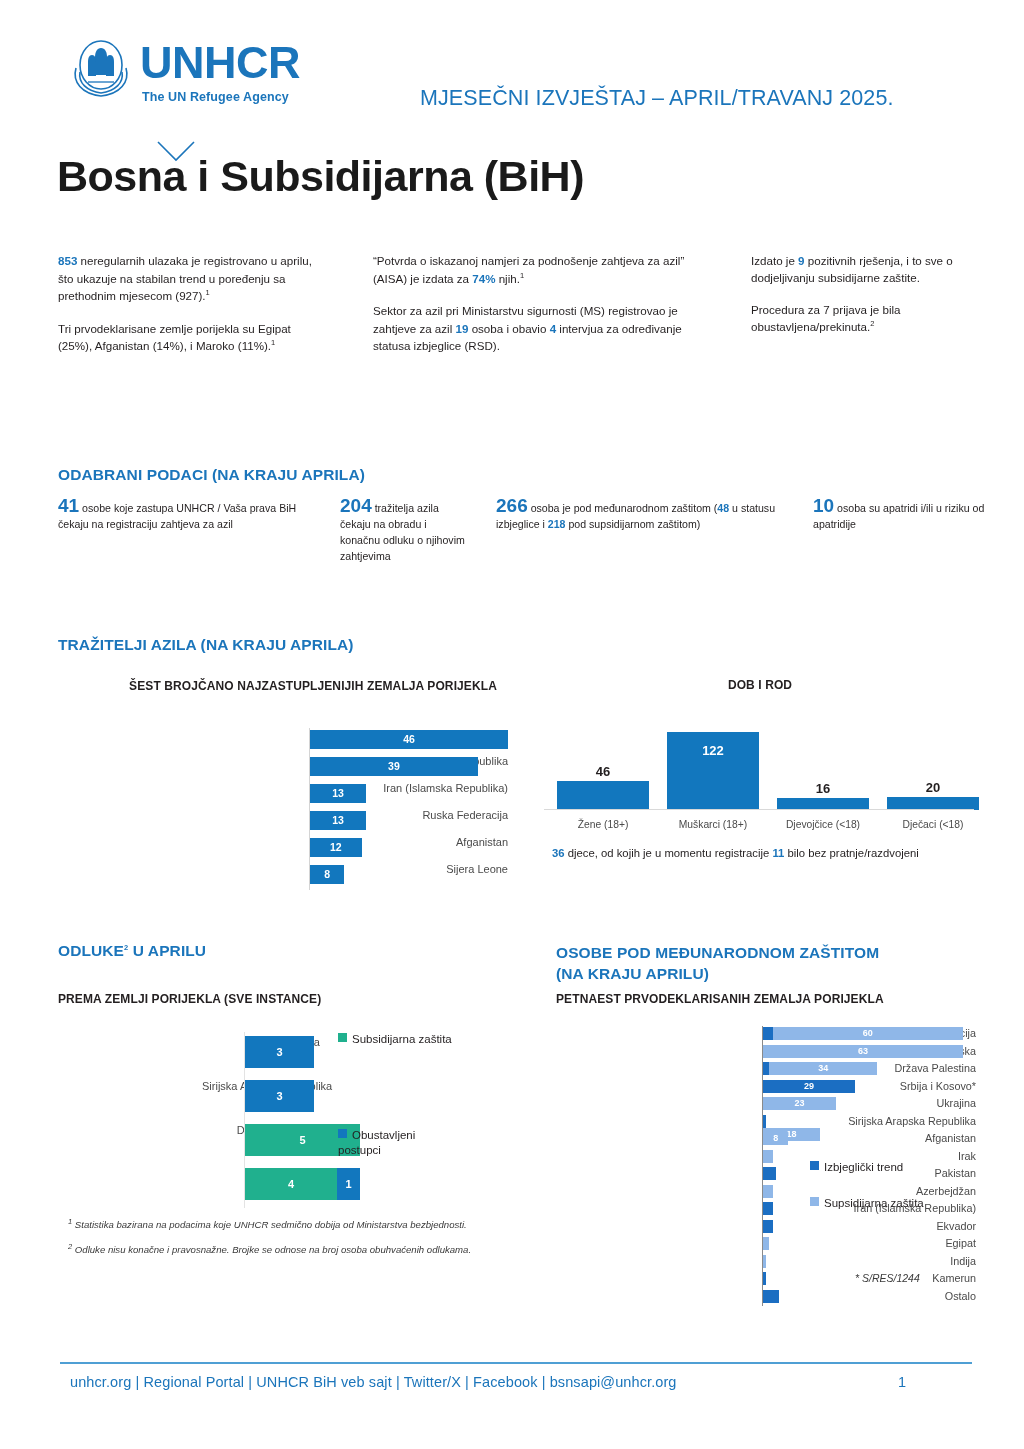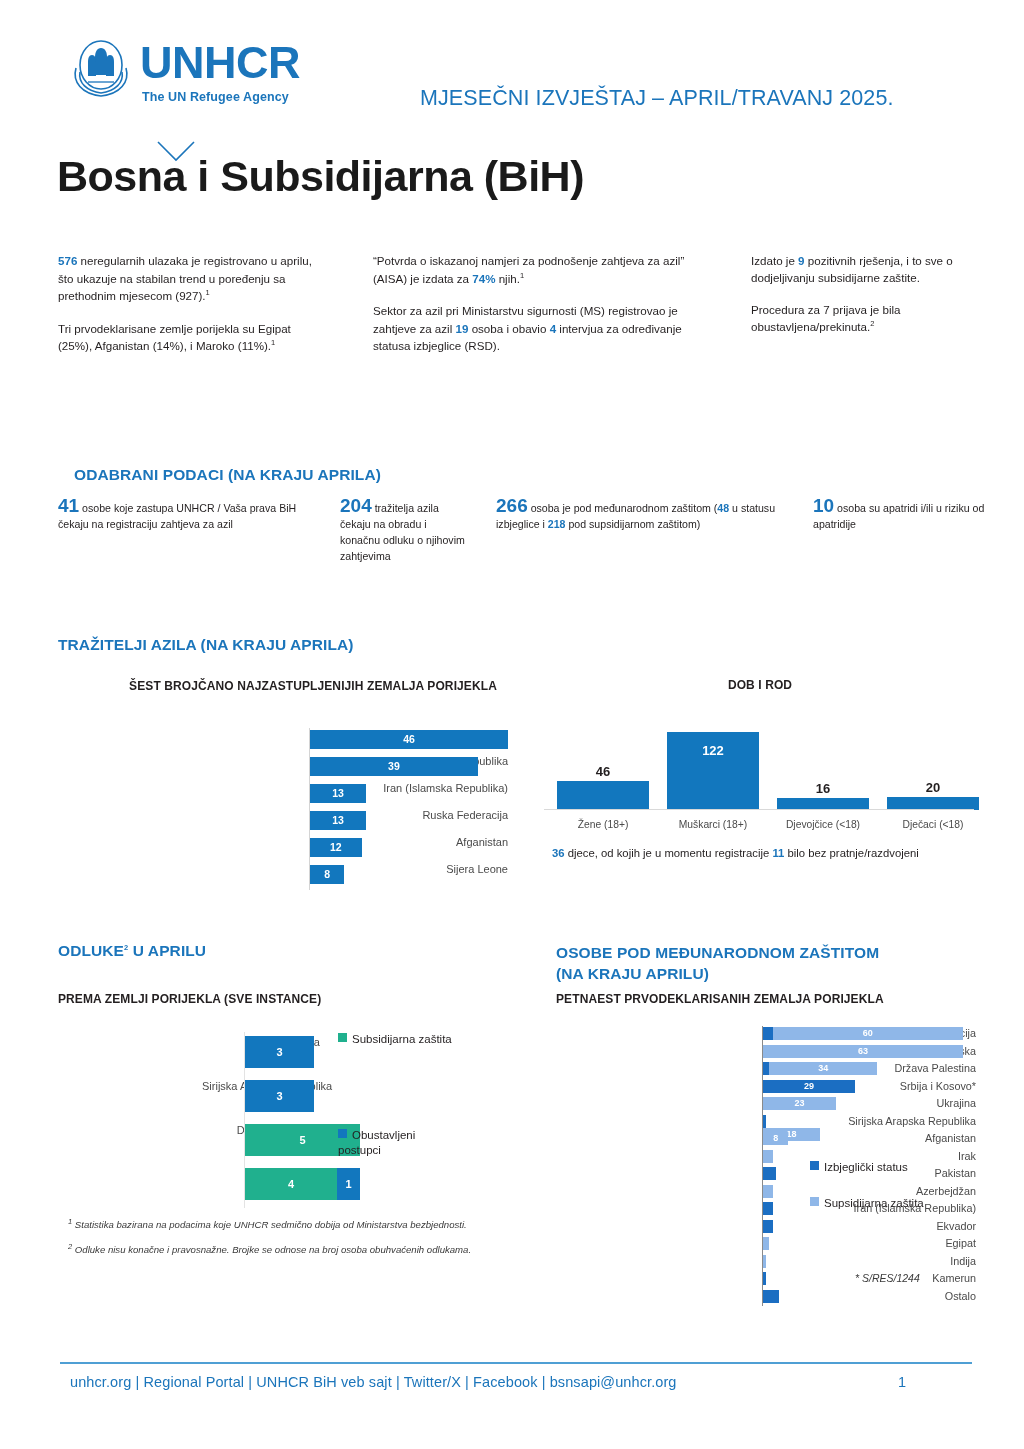--- a/index.html
+++ b/index.html
@@ -143,34 +143,34 @@
     <svg class="logo-chev" viewBox="0 0 40 22">
       <path d="M2 2 L20 20 L38 2" fill="none" stroke="#1b75bb" stroke-width="1.6"></path>
     </svg>
     <div class="report-title">MJESEČNI IZVJEŠTAJ – APRIL/TRAVANJ 2025.</div>
   </div>
 
   <div class="main-title">Bosna i Subsidijarna (BiH)</div>
 
   <div class="toprow">
     <div class="tcol c1">
-      <p><span class="hl">576</span><span> neregularnih ulazaka je registrovano u aprilu, što ukazuje na stabilan trend u poređenju sa prethodnim mjesecom (927).</span><sup>1</sup></p>
+      <p><span class="hl">853</span><span> neregularnih ulazaka je registrovano u aprilu, što ukazuje na stabilan trend u poređenju sa prethodnim mjesecom (927).</span><sup>1</sup></p>
       <p><span>Tri prvodeklarisane zemlje porijekla su Egipat (25%), Afganistan (14%), i Maroko (11%).</span><sup>1</sup></p>
     </div>
     <div class="tcol c2">
       <p><span>“Potvrda o iskazanoj namjeri za podnošenje zahtjeva za azil” (AISA) je izdata za </span><span class="hl">74%</span><span> njih.</span><sup>1</sup></p>
       <p><span>Sektor za azil pri Ministarstvu sigurnosti (MS) registrovao je zahtjeve za azil </span><span class="hl">19</span><span> osoba i obavio </span><span class="hl">4</span><span> intervjua za određivanje statusa izbjeglice (RSD).</span></p>
     </div>
     <div class="tcol c3">
       <p><span>Izdato je </span><span class="hl">9</span><span> pozitivnih rješenja, i to sve o dodjeljivanju subsidijarne zaštite.</span></p>
       <p><span>Procedura za 7 prijava je bila obustavljena/prekinuta.</span><sup>2</sup></p>
     </div>
   </div>
 
-  <div class="sec-h" style="left:74px;top:466px;">ODABRANI PODACI (NA KRAJU APRILA)</div>
+  <div class="sec-h" style="left:58px;top:466px;">ODABRANI PODACI (NA KRAJU APRILA)</div>
   <div class="sd">
     <div class="sd-item sd1">
       <span class="sd-num">41</span><span> osobe koje zastupa UNHCR / Vaša prava BiH čekaju na registraciju zahtjeva za azil</span>
     </div>
     <div class="sd-item sd2">
       <span class="sd-num">204</span><span> tražitelja azila čekaju na obradu i konačnu odluku o njihovim zahtjevima</span>
     </div>
     <div class="sd-item sd3">
       <span class="sd-num">266</span><span> osoba je pod međunarodnom zaštitom (</span><span class="hl">48</span><span> u statusu izbjeglice i </span><span class="hl">218</span><span> pod supsidijarnom zaštitom)</span>
     </div>
@@ -425,21 +425,21 @@
       <div class="p-row">
         <div class="p-label">Ostalo</div>
         <div class="p-track" style="width:15.873015873015872px">
           <div class="p-seg" style="width:15.873015873015872px;background:#1b6ec2"></div>
         </div>
       </div>
       <div class="axis-v" style="left: 206px; top: 0px; height: 280px; background: rgb(138, 138, 138);"></div>
     </div>
 
   <div class="legend-item" style="left:810px;top:1160px;">
-    <span class="legend-sw" style="background:#1b6ec2;"></span><span>Izbjeglički status</span>
+    <span class="legend-sw" style="background:#1b6ec2;"></span><span>Izbjeglički trend</span>
   </div>
   <div class="legend-item" style="left:810px;top:1196px;">
     <span class="legend-sw" style="background:#8fb7e8;"></span><span>Supsidijarna zaštita</span>
   </div>
   <div class="srez">* S/RES/1244</div>
 
   <div class="footnotes">
     <p><sup>1</sup><span> Statistika bazirana na podacima koje UNHCR sedmično dobija od Ministarstva bezbjednosti.</span></p>
     <p><sup>2</sup><span> Odluke nisu konačne i pravosnažne. Brojke se odnose na broj osoba obuhvaćenih odlukama.</span></p>
   </div>

